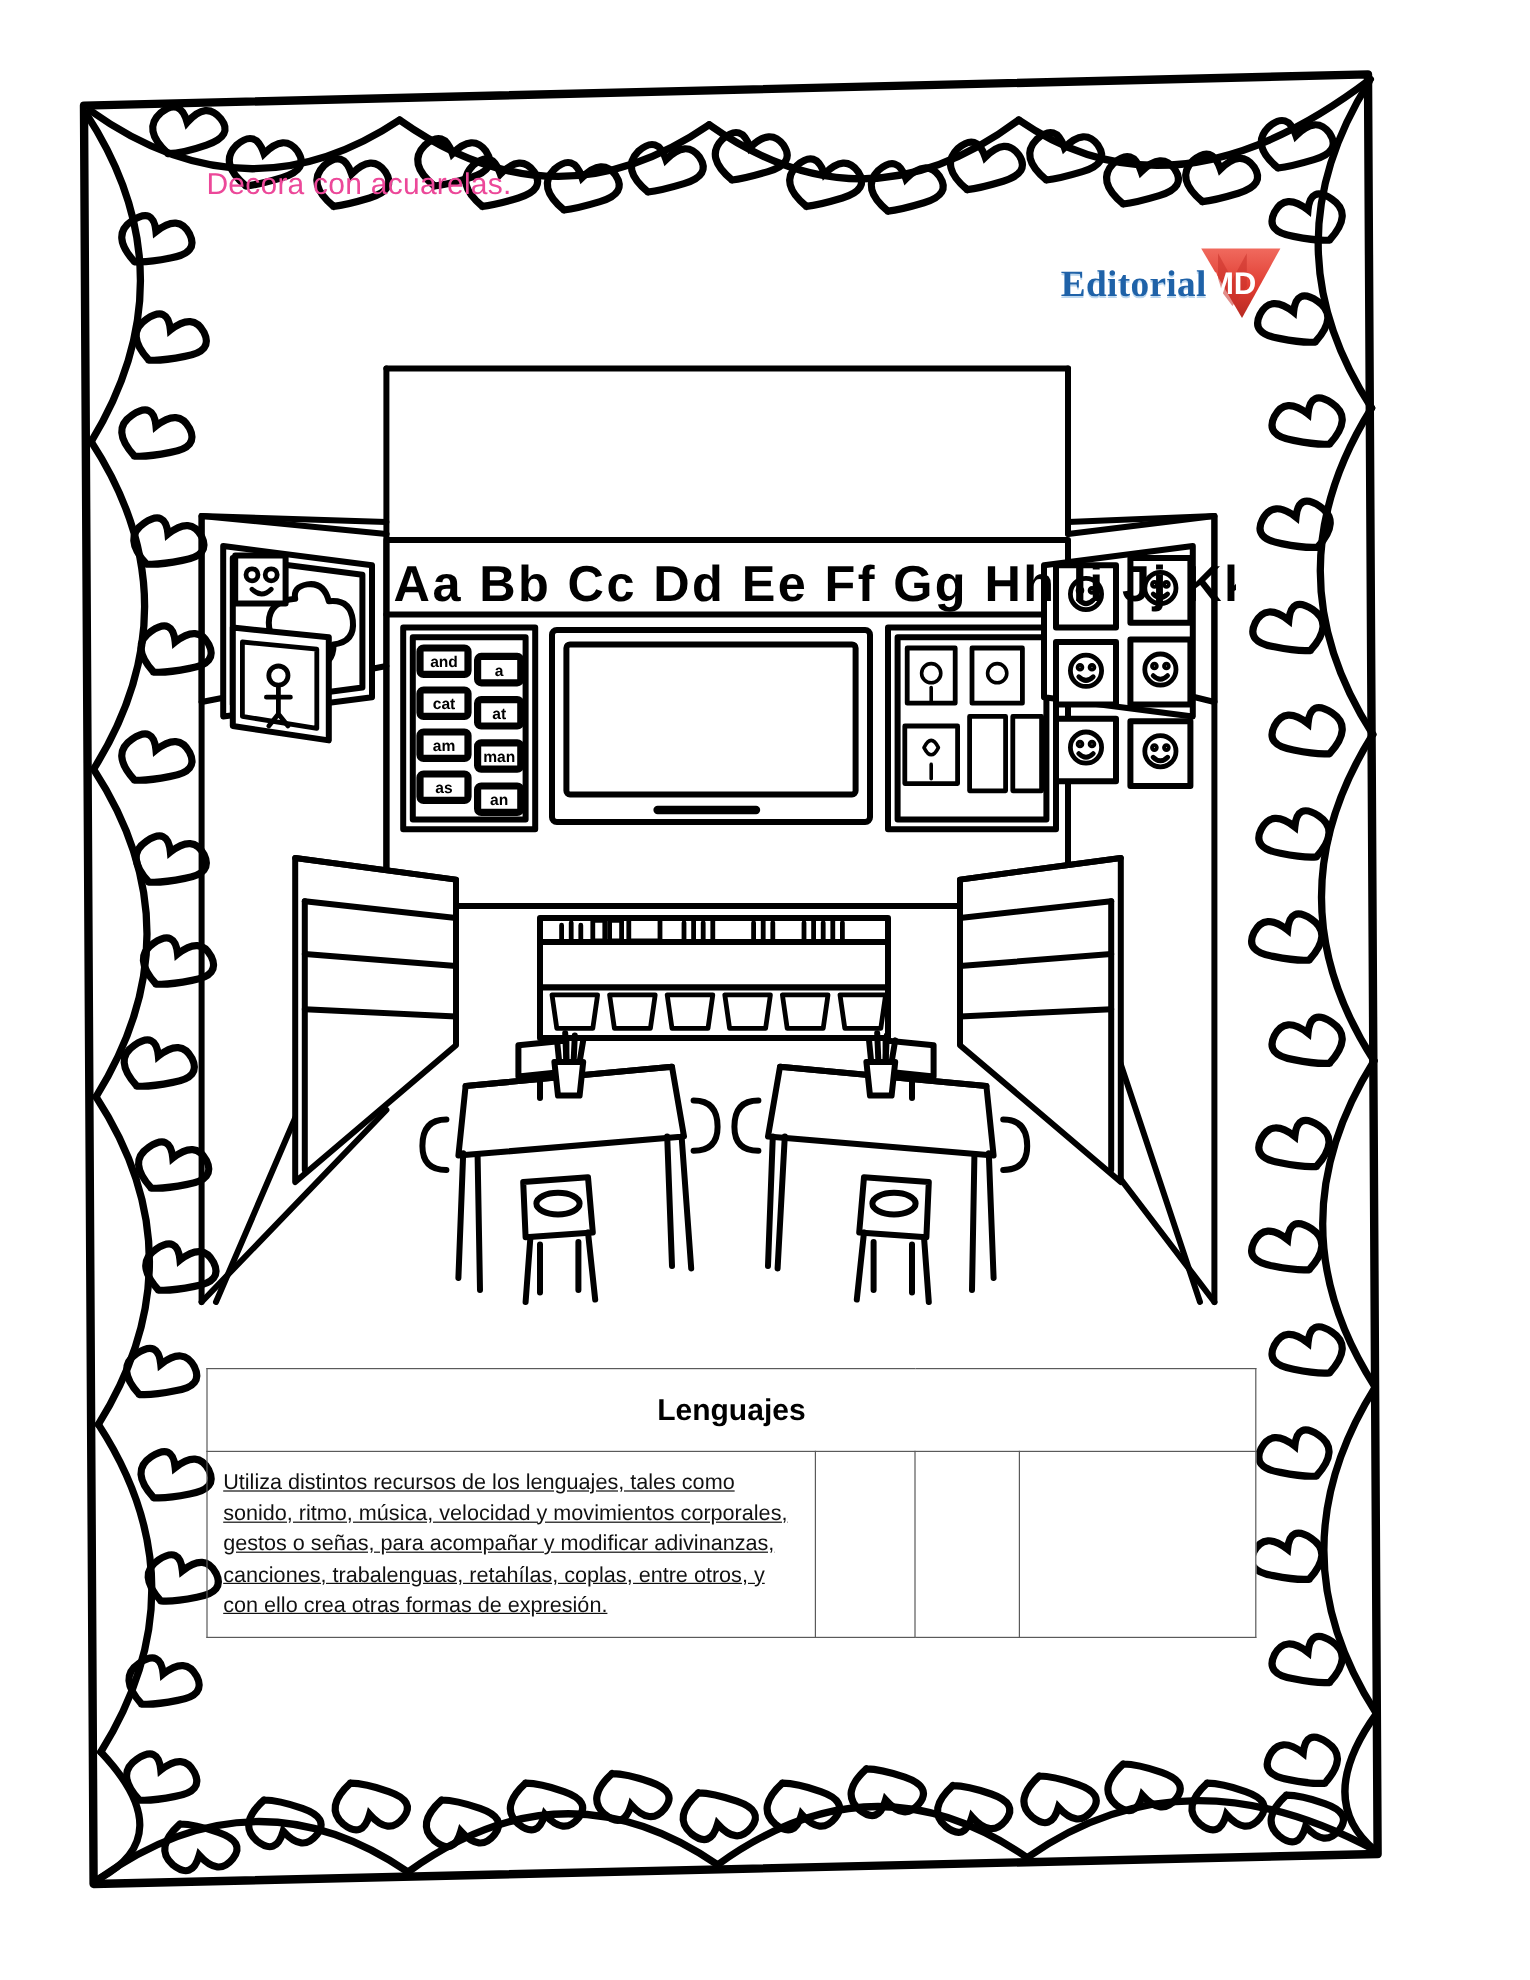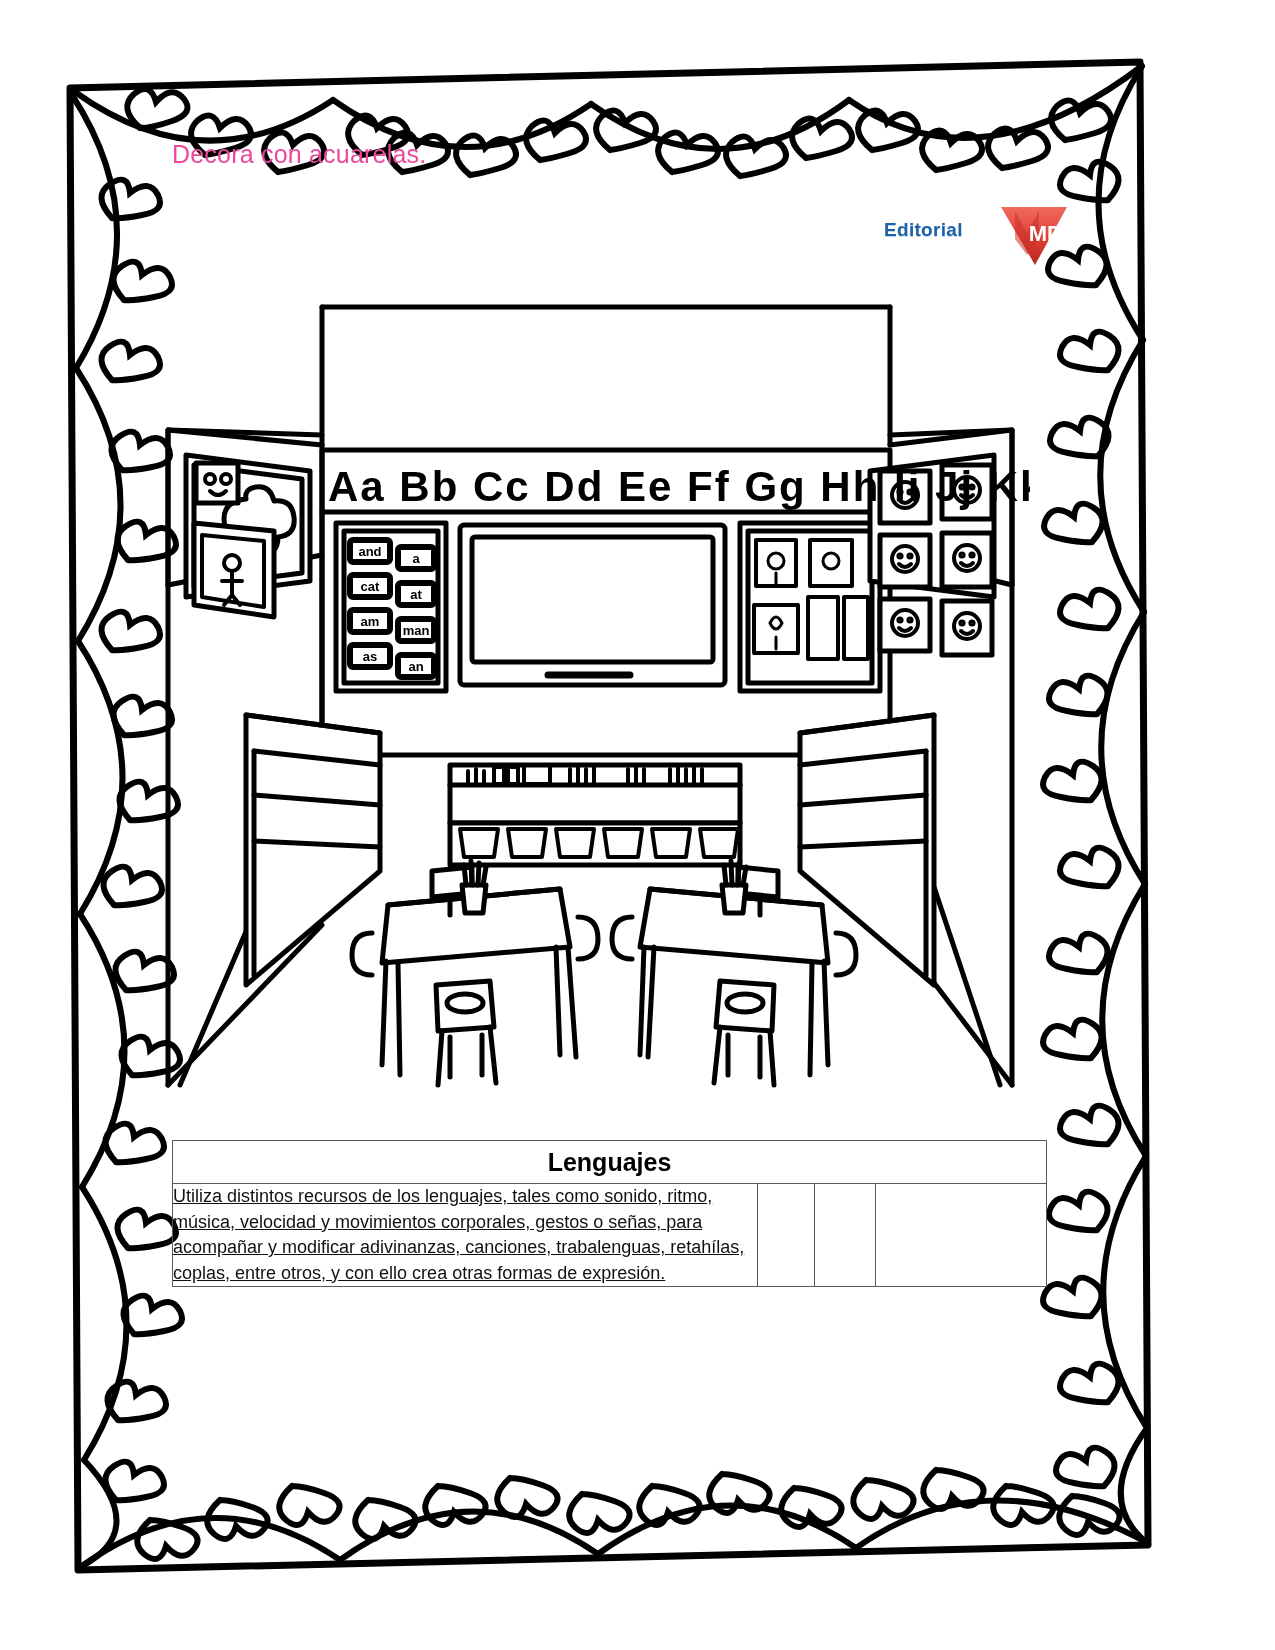--- a/index.html
+++ b/index.html
@@ -11,34 +11,34 @@
 
   
   #border-frame{position:absolute;left:0;top:0;width:1275px;height:1650px;pointer-events:none;}
 
   
   .instruction{position:absolute;left:172px;top:140px;font-size:25px;
       font-family:"Liberation Sans",sans-serif;letter-spacing:.2px;color:#ec4899;}
 
   
   #logo{position:absolute;left:884px;top:205px;width:185px;height:62px;}
-  #logo .brand{position:absolute;left:0;top:14px;font-size:19px;font-weight:bold;
-      color:#1f62a8;letter-spacing:.3px;font-family:Liberation Sans, sans-serif;
+  #logo .brand{position:absolute;left:0;top:14px;font-size:31px;font-weight:bold;
+      color:#1f62a8;letter-spacing:.3px;font-family:Liberation Serif, serif;
       text-shadow:0 1px 0 #bcd7ef;}
   #logo .mark{position:absolute;right:0;top:0;width:78px;height:62px;}
-  #logo .md-text{position:absolute;right:6px;top:16px;font-size:22px;font-weight:bold;
+  #logo .md-text{position:absolute;right:22px;top:16px;font-size:26px;font-weight:bold;
       color:#ffffff;font-family:"Liberation Sans",sans-serif;letter-spacing:0px;}
 
   
   #illustration{position:absolute;left:150px;top:285px;width:880px;height:820px;}
 
   
   #assessment-table{position:absolute;left:172px;top:1140px;width:875px;
       border-collapse:collapse;}
-  #assessment-table td,#assessment-table th{border:1.6px solid #5a5a5a;padding:0;}
+  #assessment-table td,#assessment-table th{border:1.6px solid #5a5a5a;padding:13px;}
   .t-title{text-align:center;font-size:25px;font-weight:bold;height:42px;
       font-family:"Liberation Sans",sans-serif;}
   .t-head{text-align:center;font-size:22px;font-weight:bold;height:40px;
       font-family:"Liberation Sans",sans-serif;}
   .t-desc{font-size:18px;line-height:1.42;padding:8px 10px 10px 10px;vertical-align:top;
       font-family:"Liberation Sans",sans-serif;color:#111;text-decoration:underline;}
   .col-si{width:56px;}
   .col-no{width:60px;}
   .col-ep{width:170px;}
   .mark-cell{background:#fff;}

